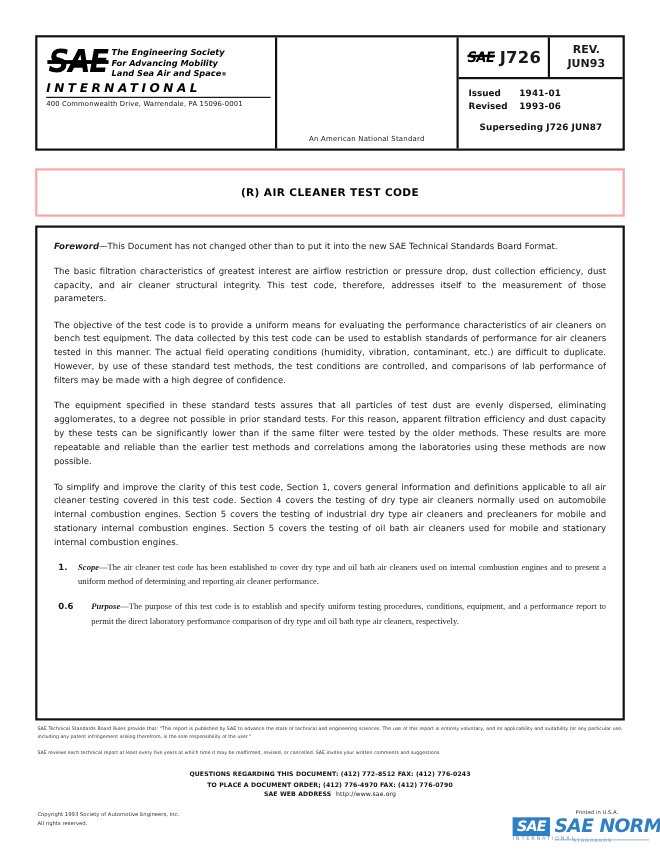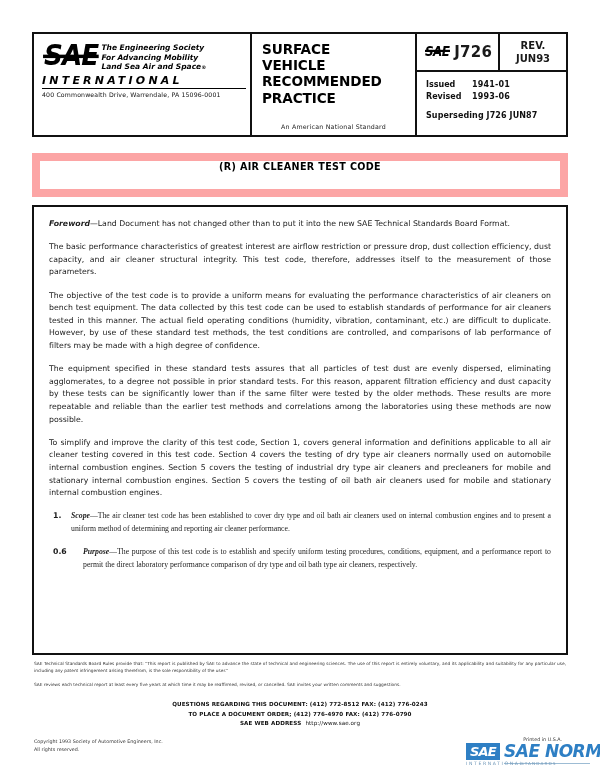--- a/index.html
+++ b/index.html
@@ -199,32 +199,34 @@
   .dtrow {
     display: flex;
     line-height: 1.45;
   }
   .dtrow .lbl { width: 46px; }
   .dtrow .val { letter-spacing: 0.2px; }
   .supersede {
     margin-top: 9px;
     font-size: 8px;
     letter-spacing: 0.1px;
+    margin-left: 10px;
   }
 
   
   .title-box {
     position: absolute;
     left: 32px;
     top: 153px;
     width: 536px;
     height: 44px;
-    border: 8px solid #fca5a5;
-    box-sizing: border-box;
-    display: flex;
+    border: 2px solid #fca5a5;
+    box-sizing: border-box;
+    display: flex;
+    align-items: center;
     justify-content: center;
   }
   .title-text {
     font-family: "DejaVu Sans", sans-serif;
     font-weight: bold;
     font-size: 9.6px;
     letter-spacing: 0.35px;
     color: #000;
   }
 
@@ -423,26 +425,20 @@
           <div>For Advancing Mobility</div>
           <div><span>Land Sea Air and Space</span><span class="reg">®</span></div>
         </div>
       </div>
       <div class="intl">INTERNATIONAL</div>
       <div class="addr-rule"></div>
       <div class="addr">400 Commonwealth Drive, Warrendale, PA 15096-0001</div>
     </div>
 
     <div class="hdr-mid">
-      <div class="svrp">
-        <div>SURFACE</div>
-        <div>VEHICLE</div>
-        <div>RECOMMENDED</div>
-        <div>PRACTICE</div>
-      </div>
       <div class="ans">An American National Standard</div>
     </div>
 
     <div class="hdr-right">
       <div class="hr-top">
         <div class="hr-doc">
           <span class="sae-mini">SAE</span>
           <span class="doc-num">J726</span>
         </div>
         <div class="hr-rev">
@@ -463,23 +459,23 @@
       </div>
     </div>
   </div>
 
   <div class="title-box">
     <div class="title-text">(R) AIR CLEANER TEST CODE</div>
   </div>
 
   <div class="body-box">
 
-    <p class="para"><span class="fw-label">Foreword</span><span>—Land Document has not changed other than to put it into the new SAE Technical Standards Board Format.</span></p>
-
-    <p class="para">The basic performance characteristics of greatest interest are airflow restriction or pressure drop, dust collection efficiency, dust capacity, and air cleaner structural integrity.  This test code, therefore, addresses itself to the measurement of those parameters.</p>
+    <p class="para"><span class="fw-label">Foreword</span><span>—This Document has not changed other than to put it into the new SAE Technical Standards Board Format.</span></p>
+
+    <p class="para">The basic filtration characteristics of greatest interest are airflow restriction or pressure drop, dust collection efficiency, dust capacity, and air cleaner structural integrity.  This test code, therefore, addresses itself to the measurement of those parameters.</p>
     <p class="para">The objective of the test code is to provide a uniform means for evaluating the performance characteristics of air cleaners on bench test equipment.  The data collected by this test code can be used to establish standards of performance for air cleaners tested in this manner.  The actual field operating conditions (humidity, vibration, contaminant, etc.) are difficult to duplicate.  However, by use of these standard test methods, the test conditions are controlled, and comparisons of lab performance of filters may be made with a high degree of confidence.</p>
     <p class="para">The equipment specified in these standard tests assures that all particles of test dust are evenly dispersed, eliminating agglomerates, to a degree not possible in prior standard tests.  For this reason, apparent filtration efficiency and dust capacity by these tests can be significantly lower than if the same filter were tested by the older methods.  These results are more repeatable and reliable than the earlier test methods and correlations among the laboratories using these methods are now possible.</p>
     <p class="para">To simplify and improve the clarity of this test code, Section 1, covers general information and definitions applicable to all air cleaner testing covered in this test code.  Section 4 covers the testing of dry type air cleaners normally used on automobile internal combustion engines.  Section 5 covers the testing of industrial dry type air cleaners and precleaners for mobile and stationary internal combustion engines. Section 5 covers the testing of oil bath air cleaners used for mobile and stationary internal combustion engines.</p>
 
     <div class="numbered">
       <div class="num">1.</div>
       <div class="body"><span class="hd">Scope</span><span>—The air cleaner test code has been established to cover dry type and oil bath air cleaners used on internal combustion engines and to present a uniform method of determining and reporting air cleaner performance.</span></div>
     </div>
 
     <div class="numbered">

